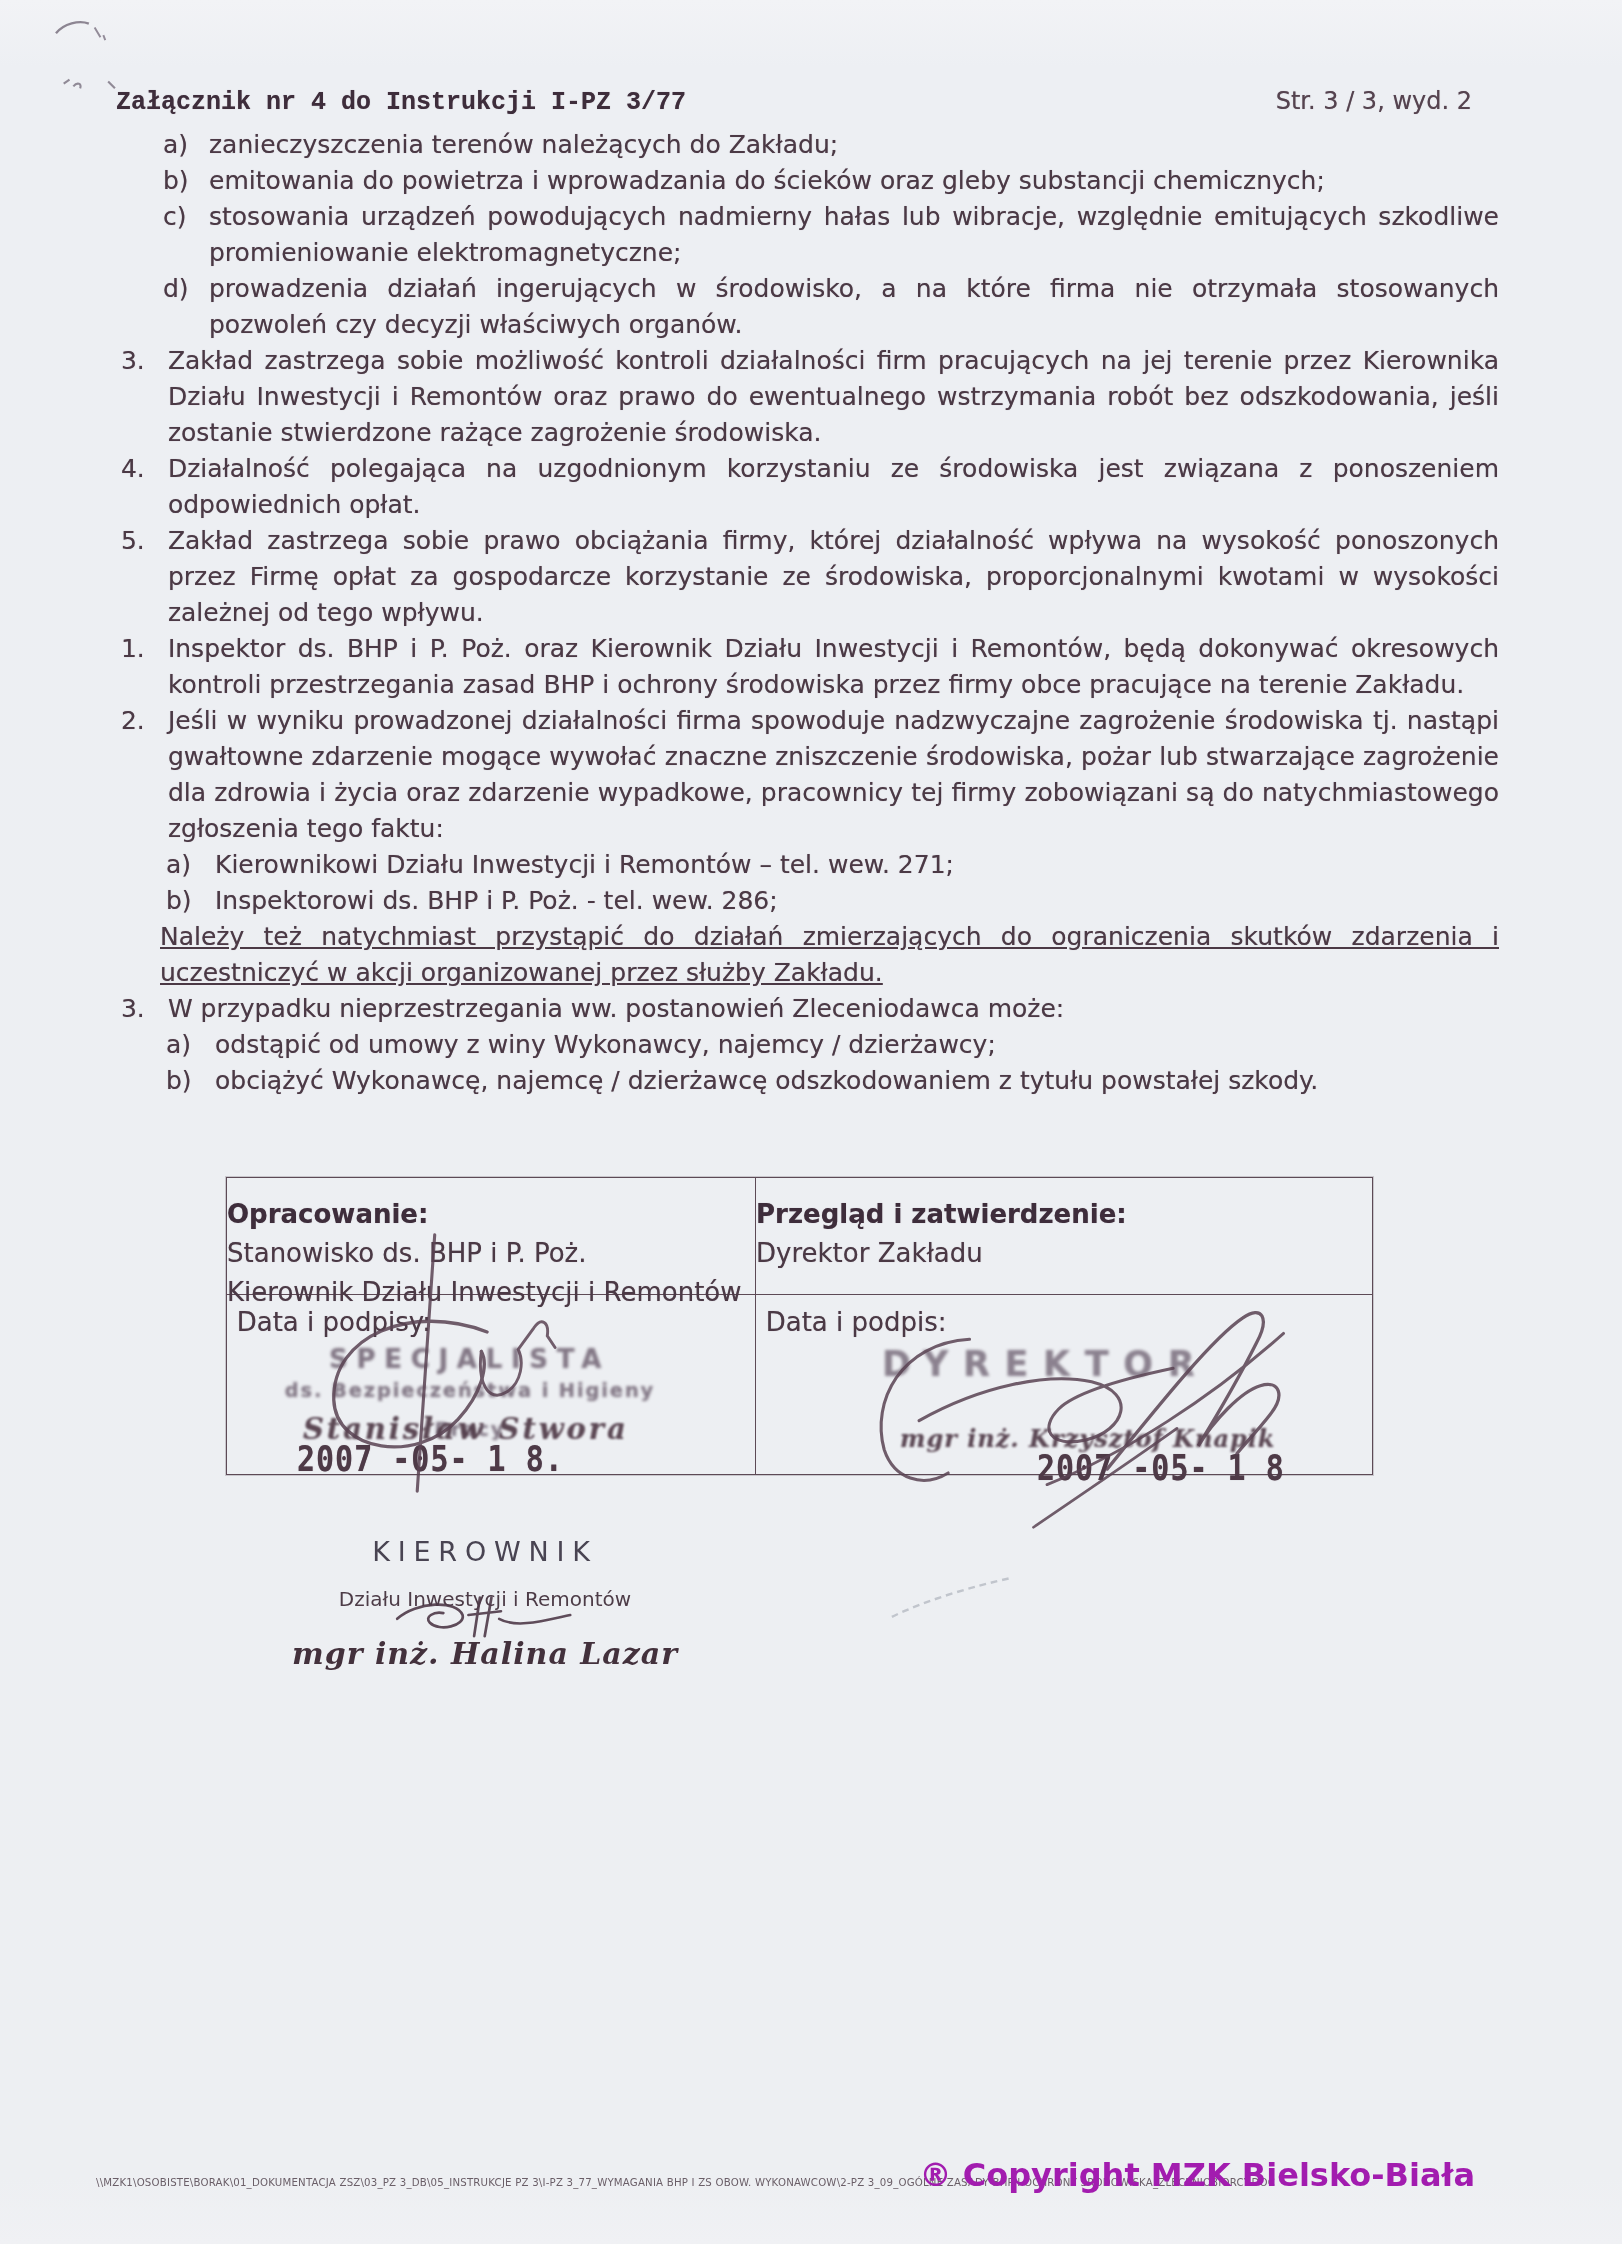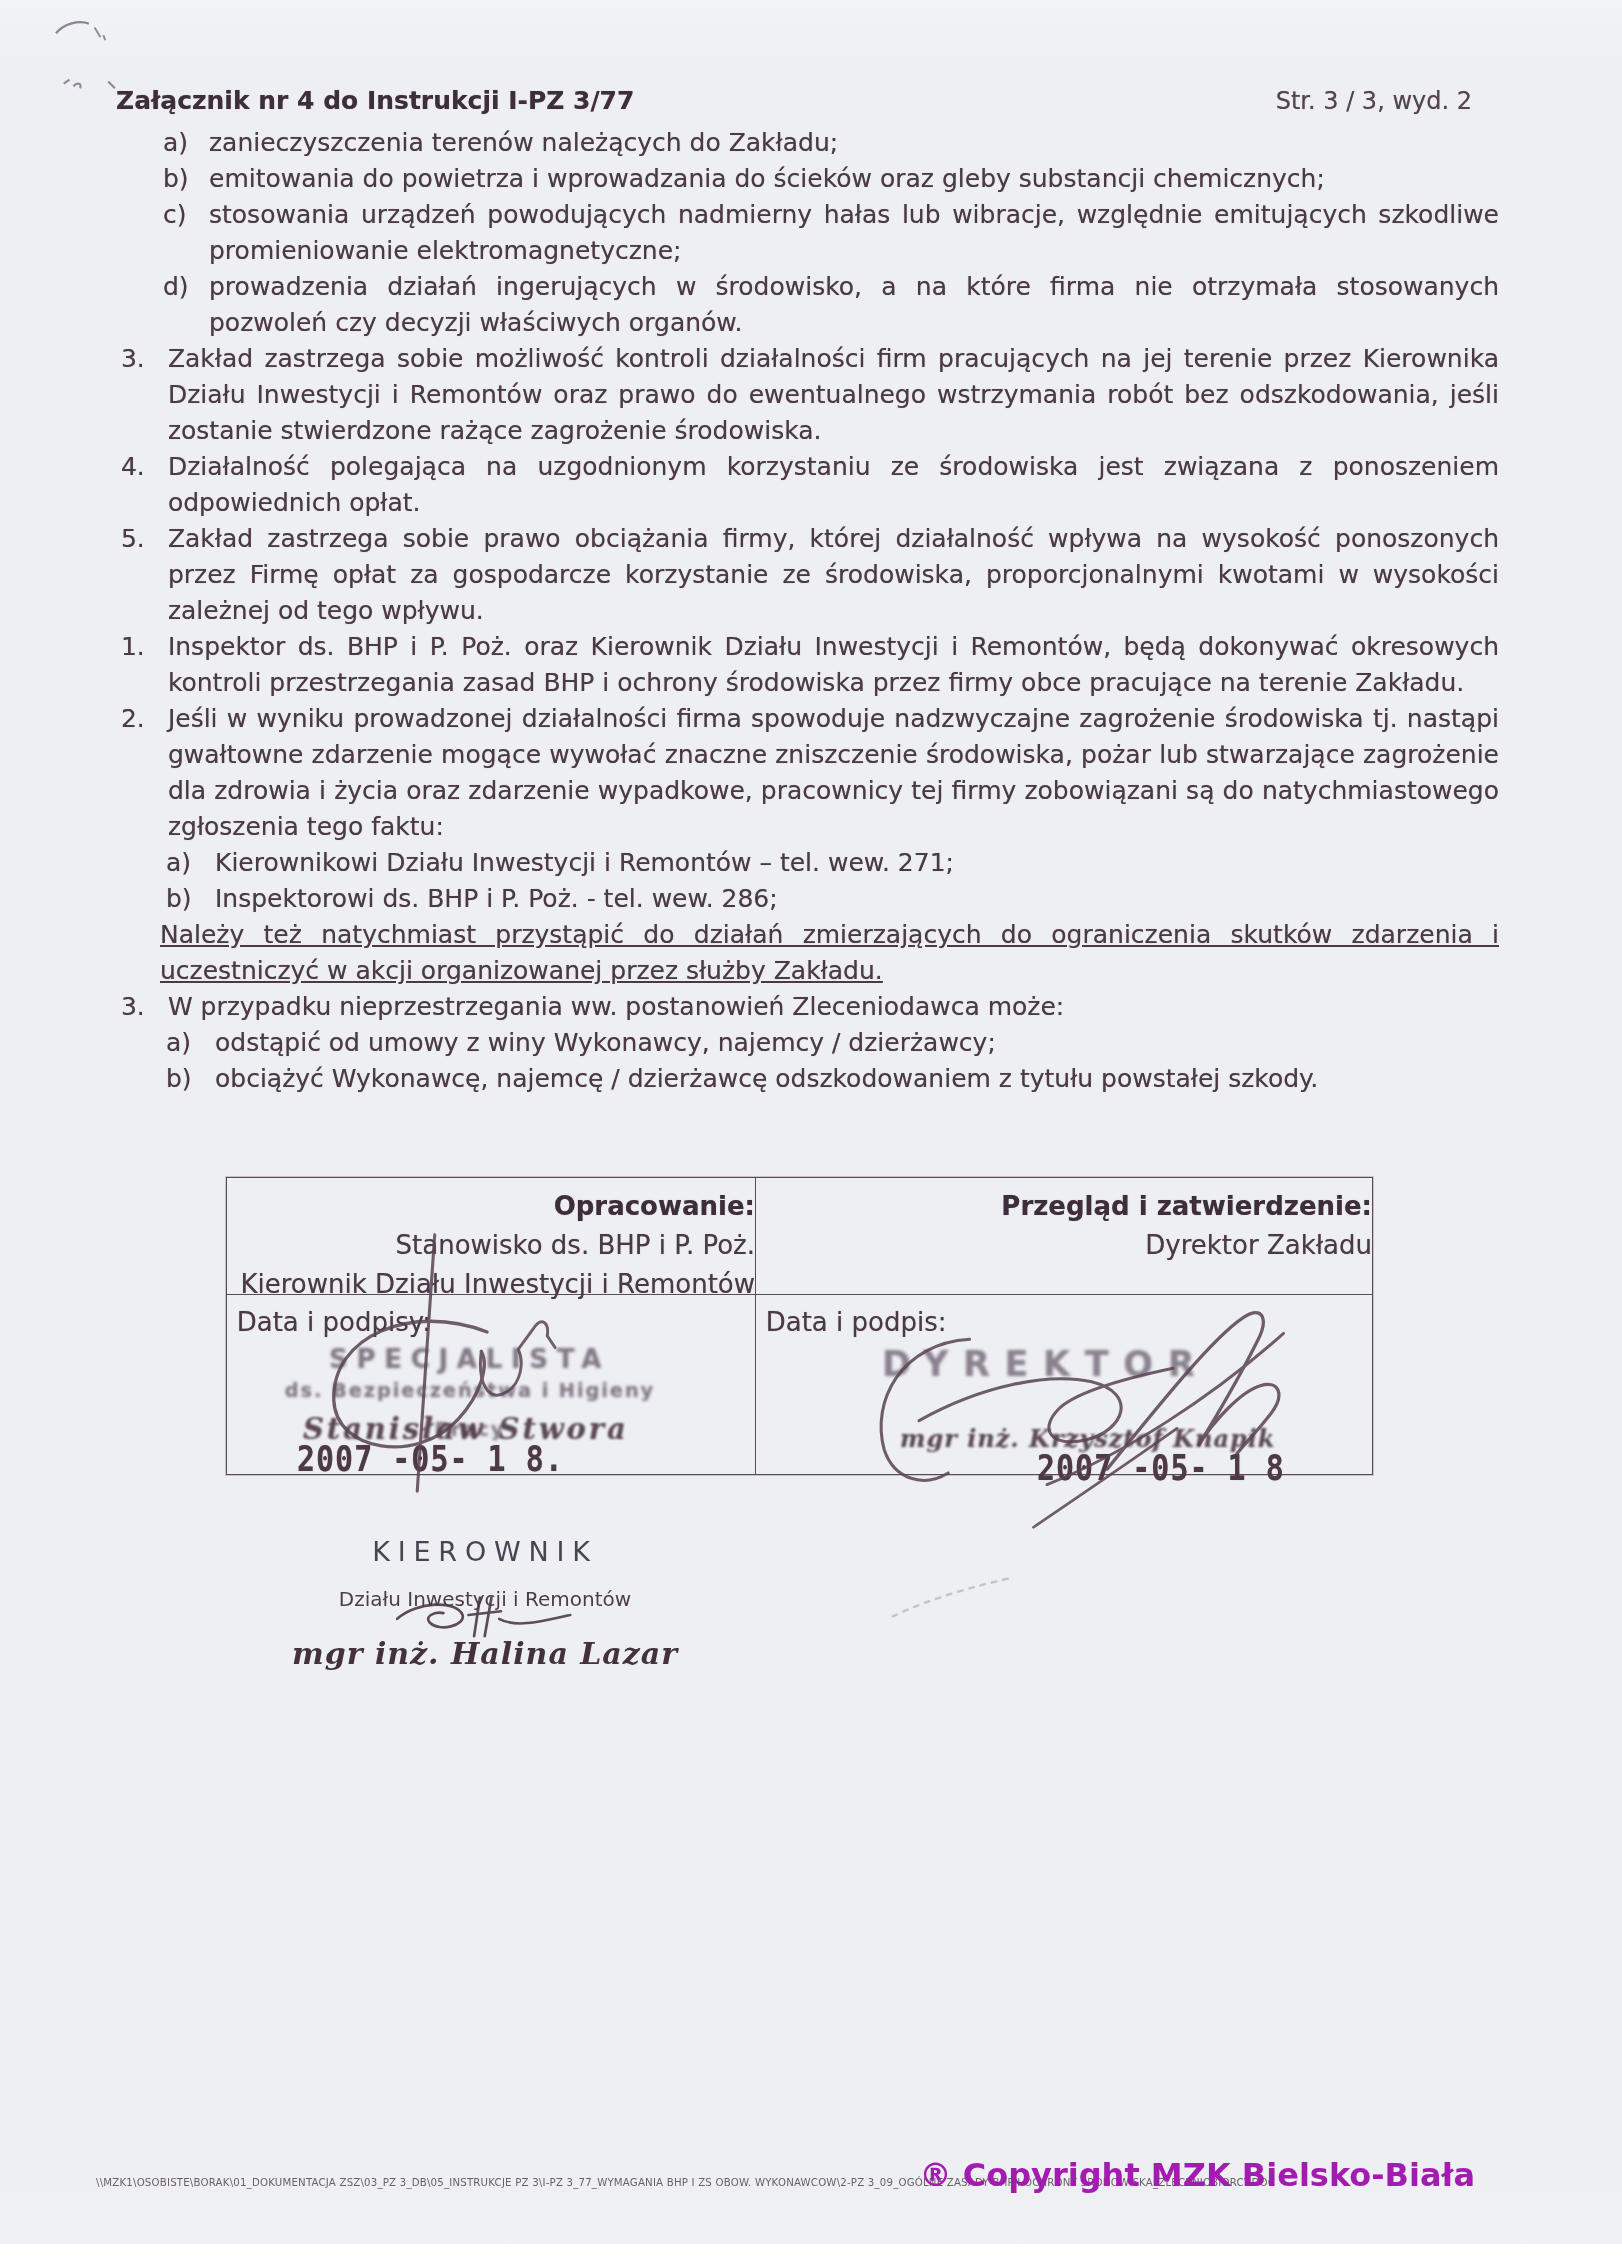--- a/index.html
+++ b/index.html
@@ -13,21 +13,21 @@
     position:absolute;left:0;top:0;width:1622px;height:2244px;
     background:linear-gradient(180deg,#f2f3f6 0%,#edeff3 3%,#edeff2 97%,#f0f1f4 100%);
   }
   .doc{
     position:absolute;left:116px;top:83px;width:1383px;
     color:#4b3945;
     font-size:25px;line-height:36px;
     text-shadow:0 0 0.7px rgba(75,57,69,.55);
   }
   .hdr{display:flex;justify-content:space-between;align-items:baseline;margin-bottom:5.8px;}
-  .hdr .title{font-weight:bold;font-size:25px;color:#3e2d3b;}
+  .hdr .title{font-weight:bold;font-size:25px;color:#3e2d3b;font-family:Liberation Mono, monospace;}
   .hdr .pageinfo{font-size:24px;color:#55434f;padding-right:27px;}
   .li{display:flex;}
   .li .m{flex:0 0 auto;}
   .li .t{flex:1 1 auto;text-align:justify;}
   .li-top{padding-left:47px;}  .li-top .m{width:46px;}
   .li-num{padding-left:4.9px;}   .li-num .m{width:47px;}
   .li-sub{padding-left:50px;}  .li-sub .m{width:49px;}
   .note{margin-left:44px;text-align:justify;text-decoration:underline;}
   .sec-title{font-weight:bold;color:#3e2d3b;margin-top:47px;margin-bottom:1.9px;}
   
@@ -35,21 +35,21 @@
     position:absolute;left:226px;top:1177px;width:1145px;height:296px;
     border:1.9px solid #5d4a56;box-shadow:0 0 0 1px rgba(93,74,86,.25);
     display:flex;flex-direction:column;color:#4b3945;
     font-size:26px;line-height:39px;
     text-shadow:0 0 0.7px rgba(75,57,69,.55);
   }
   .apptable .row1{display:flex;height:116px;border-bottom:1.9px solid #5d4a56;}
   .apptable .row2{display:flex;flex:1 1 auto;}
   .cell-l{width:528px;border-right:1.9px solid #5d4a56;position:relative;}
   .cell-r{flex:1 1 auto;position:relative;}
-  .hd-c{text-align:right;padding-top:9px;}
+  .hd-c{text-align:left;padding-top:17px;}
   .hd-c .b{font-weight:bold;color:#3e2d3b;}
   .siglabel{position:absolute;left:9.7px;top:7.8px;font-size:26px;}
   .stamp-fuzzy{position:absolute;text-align:center;color:rgba(125,114,130,.78);
     filter:blur(1.4px);font-weight:bold;}
   .stamp-spec1{left:68px;top:45px;width:349px;font-size:26px;letter-spacing:8.7px;}
   .stamp-spec2{left:39px;top:76px;width:408px;font-size:19.4px;letter-spacing:1.9px;filter:blur(1.6px);}
   .stamp-dyr{left:126px;top:50px;width:320px;font-size:35px;letter-spacing:14.6px;
     color:rgba(133,123,140,.6);filter:blur(1.5px);}
   .signame{position:absolute;font-family:"DejaVu Serif","Liberation Serif",serif;
     font-style:italic;font-weight:600;color:rgba(80,58,72,.82);filter:blur(0.9px);text-align:center;}

